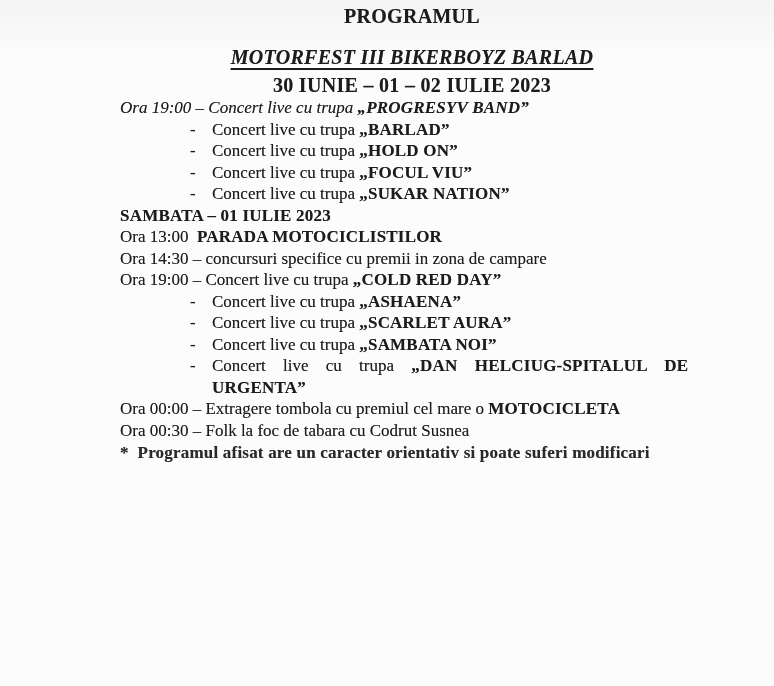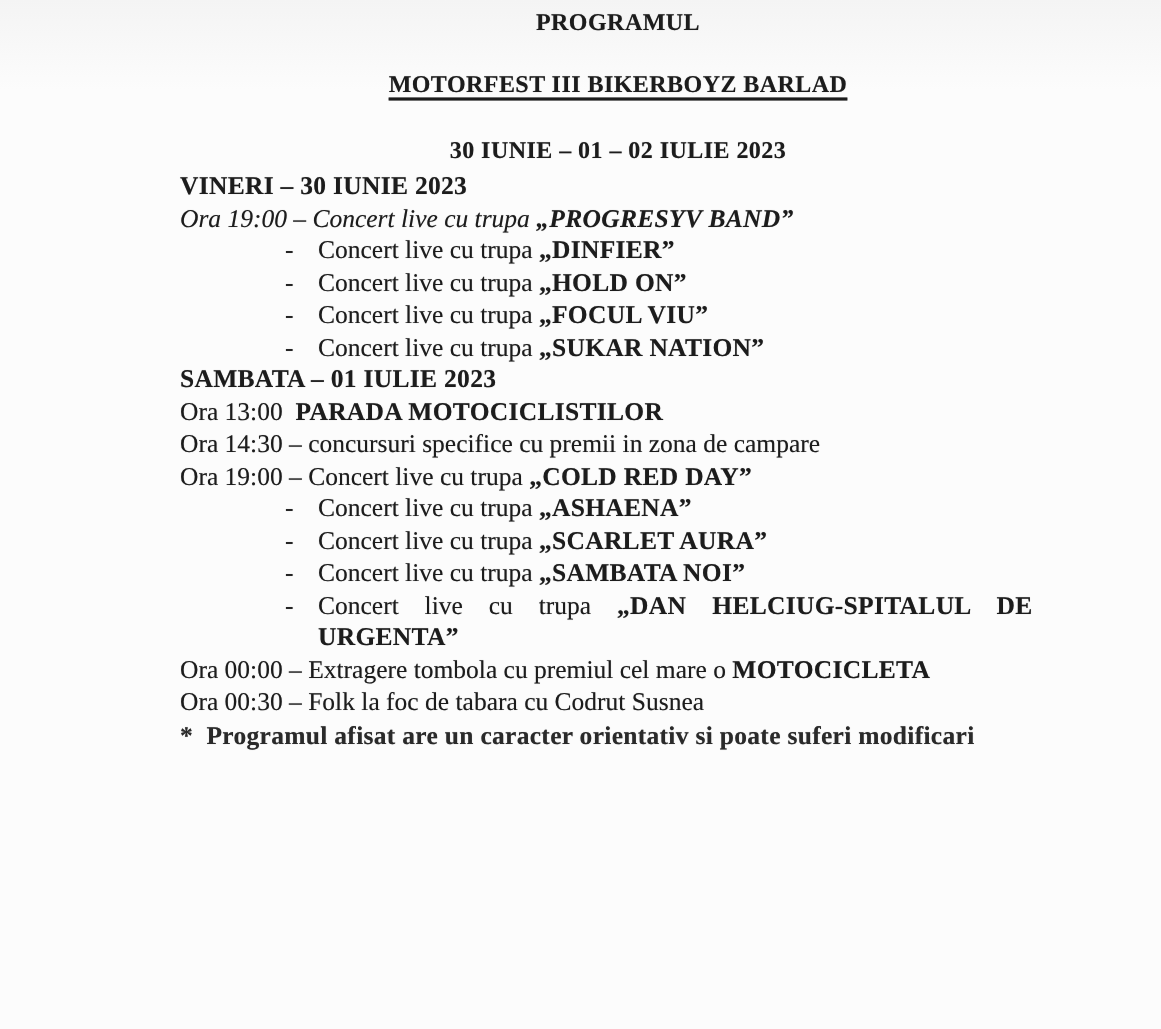--- a/index.html
+++ b/index.html
@@ -22,32 +22,33 @@
     font-size: 17px;
     line-height: 21.5px;
     text-shadow: 0 0 0.5px rgba(20,20,20,0.45);
   }
   .doc-header {
     margin-right: 30px; 
     text-align: center;
   }
   .doc-header h1, .doc-header h2, .doc-header h3 {
     margin: 0;
-    font-size: 16px;
+    font-size: 20px;
     line-height: 24px;
     font-weight: bold;
     letter-spacing: 0.3px;
   }
   .doc-header h2 {
     margin-top: 17px;
     text-decoration: underline;
     text-decoration-thickness: 2px;
     text-underline-offset: 4px;
+    font-style: italic;
   }
-  .doc-header h3 { margin-top: 20px; }
+  .doc-header h3 { margin-top: 4px; }
 
   section.day { margin: 0; }
   .day-heading {
     margin: 0;
     font-weight: bold;
     letter-spacing: 0.2px;
   }
   p.line { margin: 0; position: relative; }
   p.line b { letter-spacing: 0.2px; }
 
@@ -82,26 +83,25 @@
 
 <div class="doc">
 
   <header class="doc-header">
     <h1>PROGRAMUL</h1>
     <h2>MOTORFEST III BIKERBOYZ BARLAD</h2>
     <h3>30 IUNIE – 01 – 02 IULIE 2023</h3>
   </header>
 
   <section class="day sec-vineri">
-    <p class="day-heading">VINERI – 30 IUNIE 2023</p>
 
 
     <p class="line gap-lg"><span>Ora 19:00 – Concert live cu trupa </span><b>„PROGRESYV BAND”</b></p>
 
-    <p class="line bullet"><span class="dash">-</span><span>Concert live cu trupa </span><b>„DINFIER”</b></p>
+    <p class="line bullet"><span class="dash">-</span><span>Concert live cu trupa </span><b>„BARLAD”</b></p>
 
     <p class="line bullet"><span class="dash">-</span><span>Concert live cu trupa </span><b>„HOLD ON”</b></p>
 
     <p class="line bullet"><span class="dash">-</span><span>Concert live cu trupa </span><b>„FOCUL VIU”</b></p>
 
     <p class="line bullet"><span class="dash">-</span><span>Concert live cu trupa </span><b>„SUKAR NATION”</b></p>
 
   </section>
 
   <section class="day sec-sambata">

